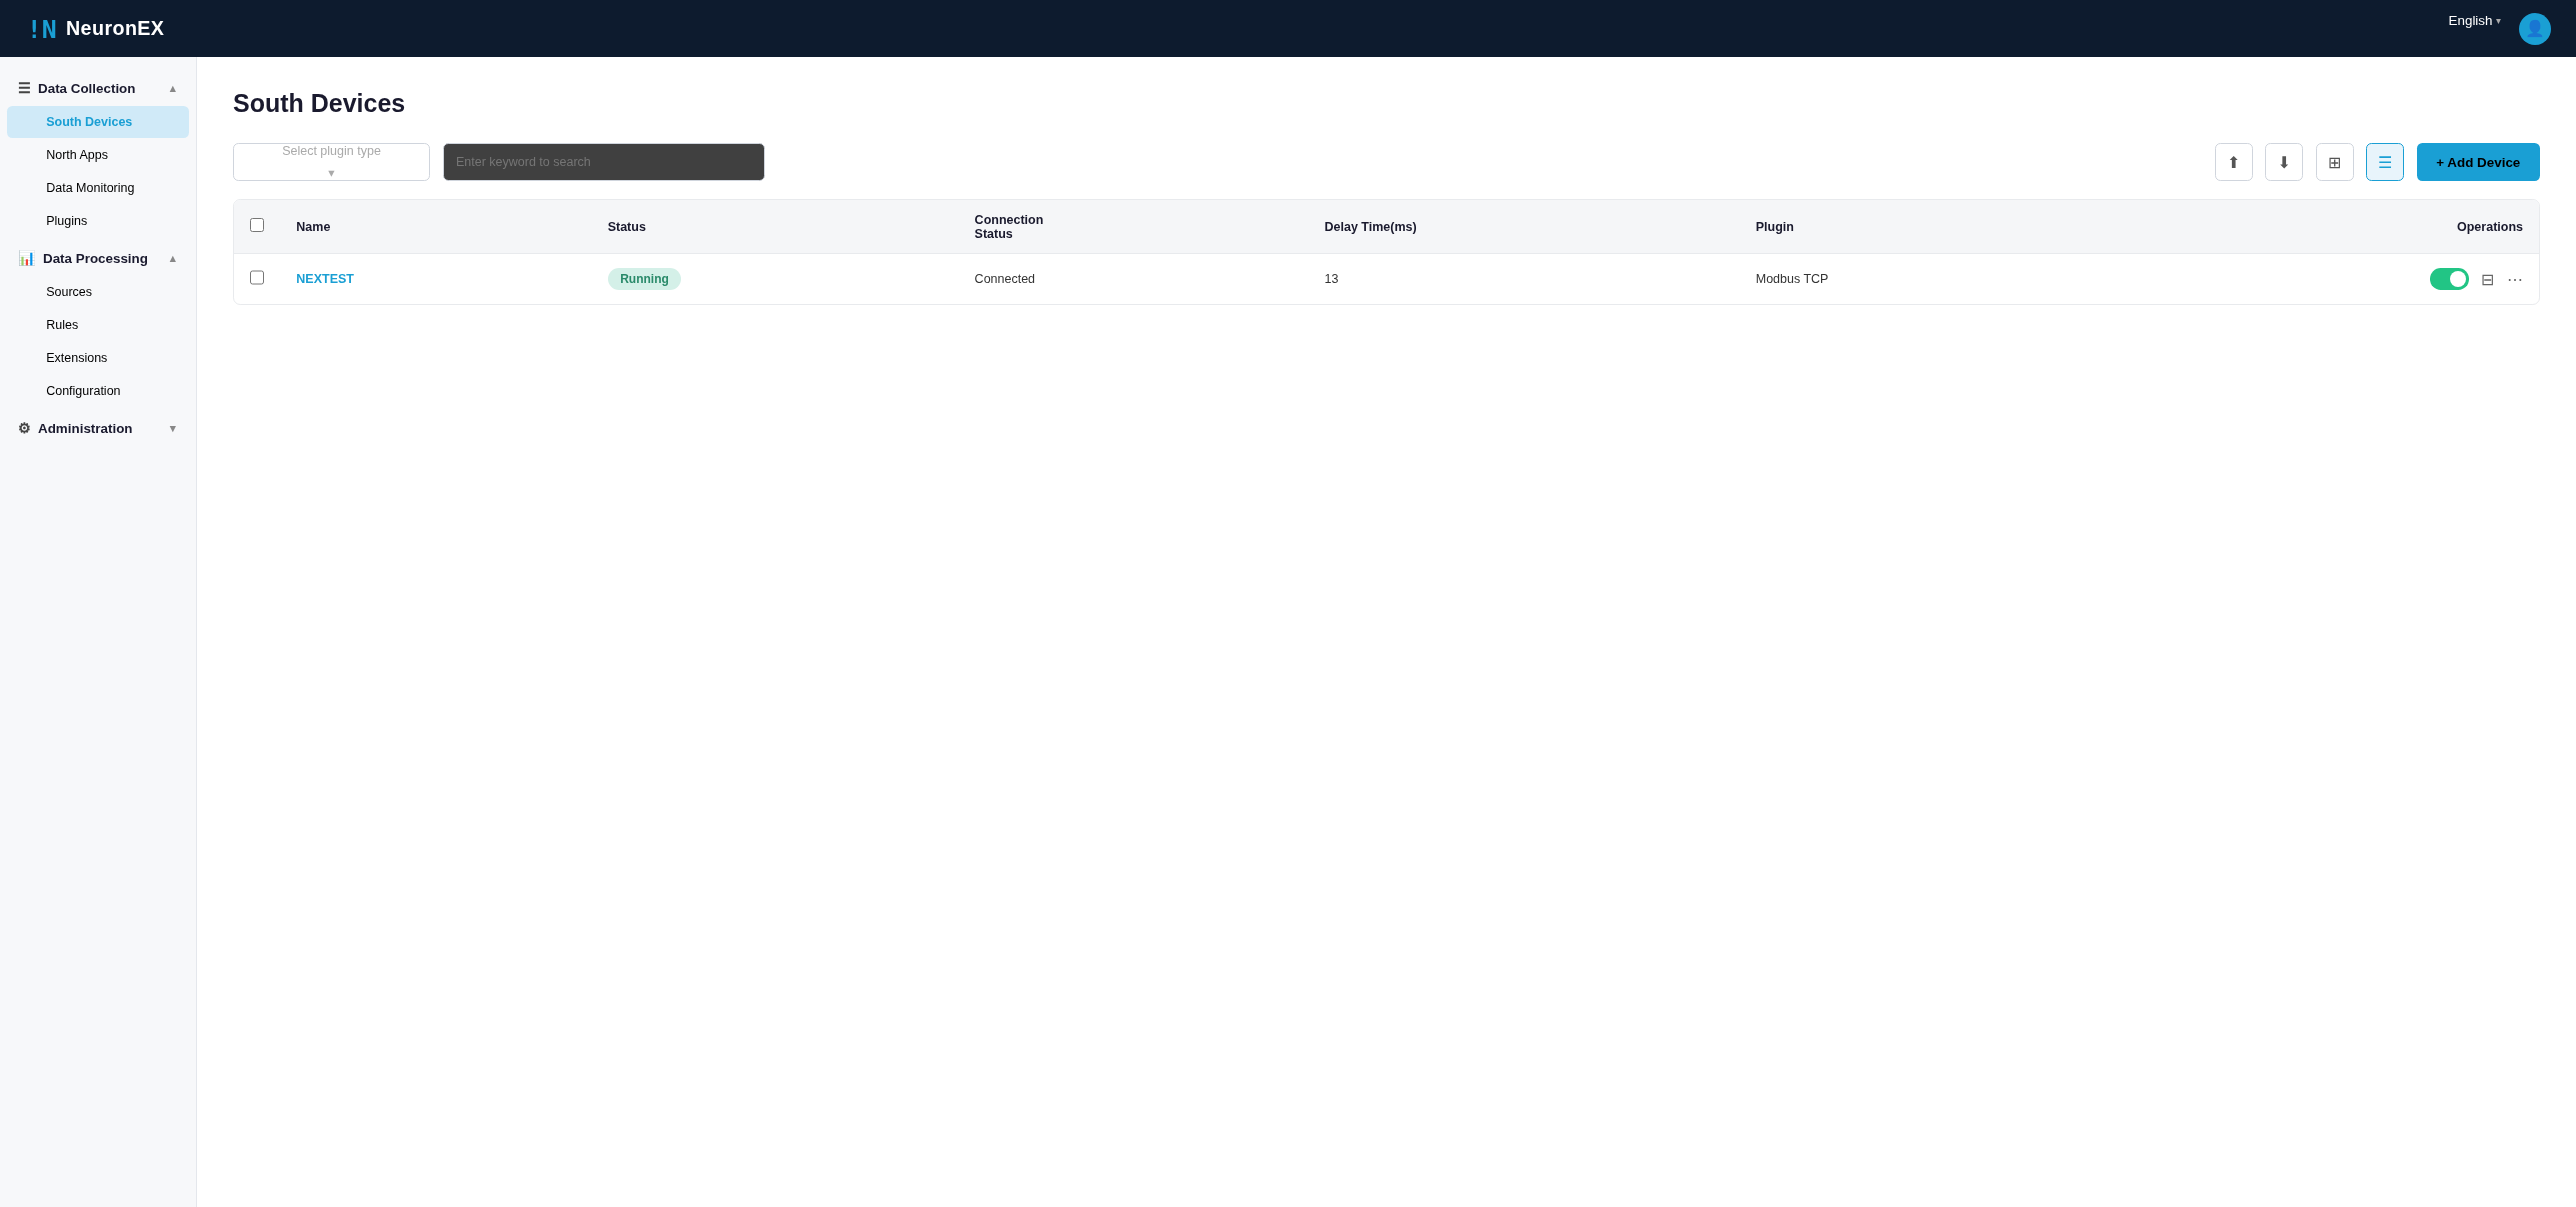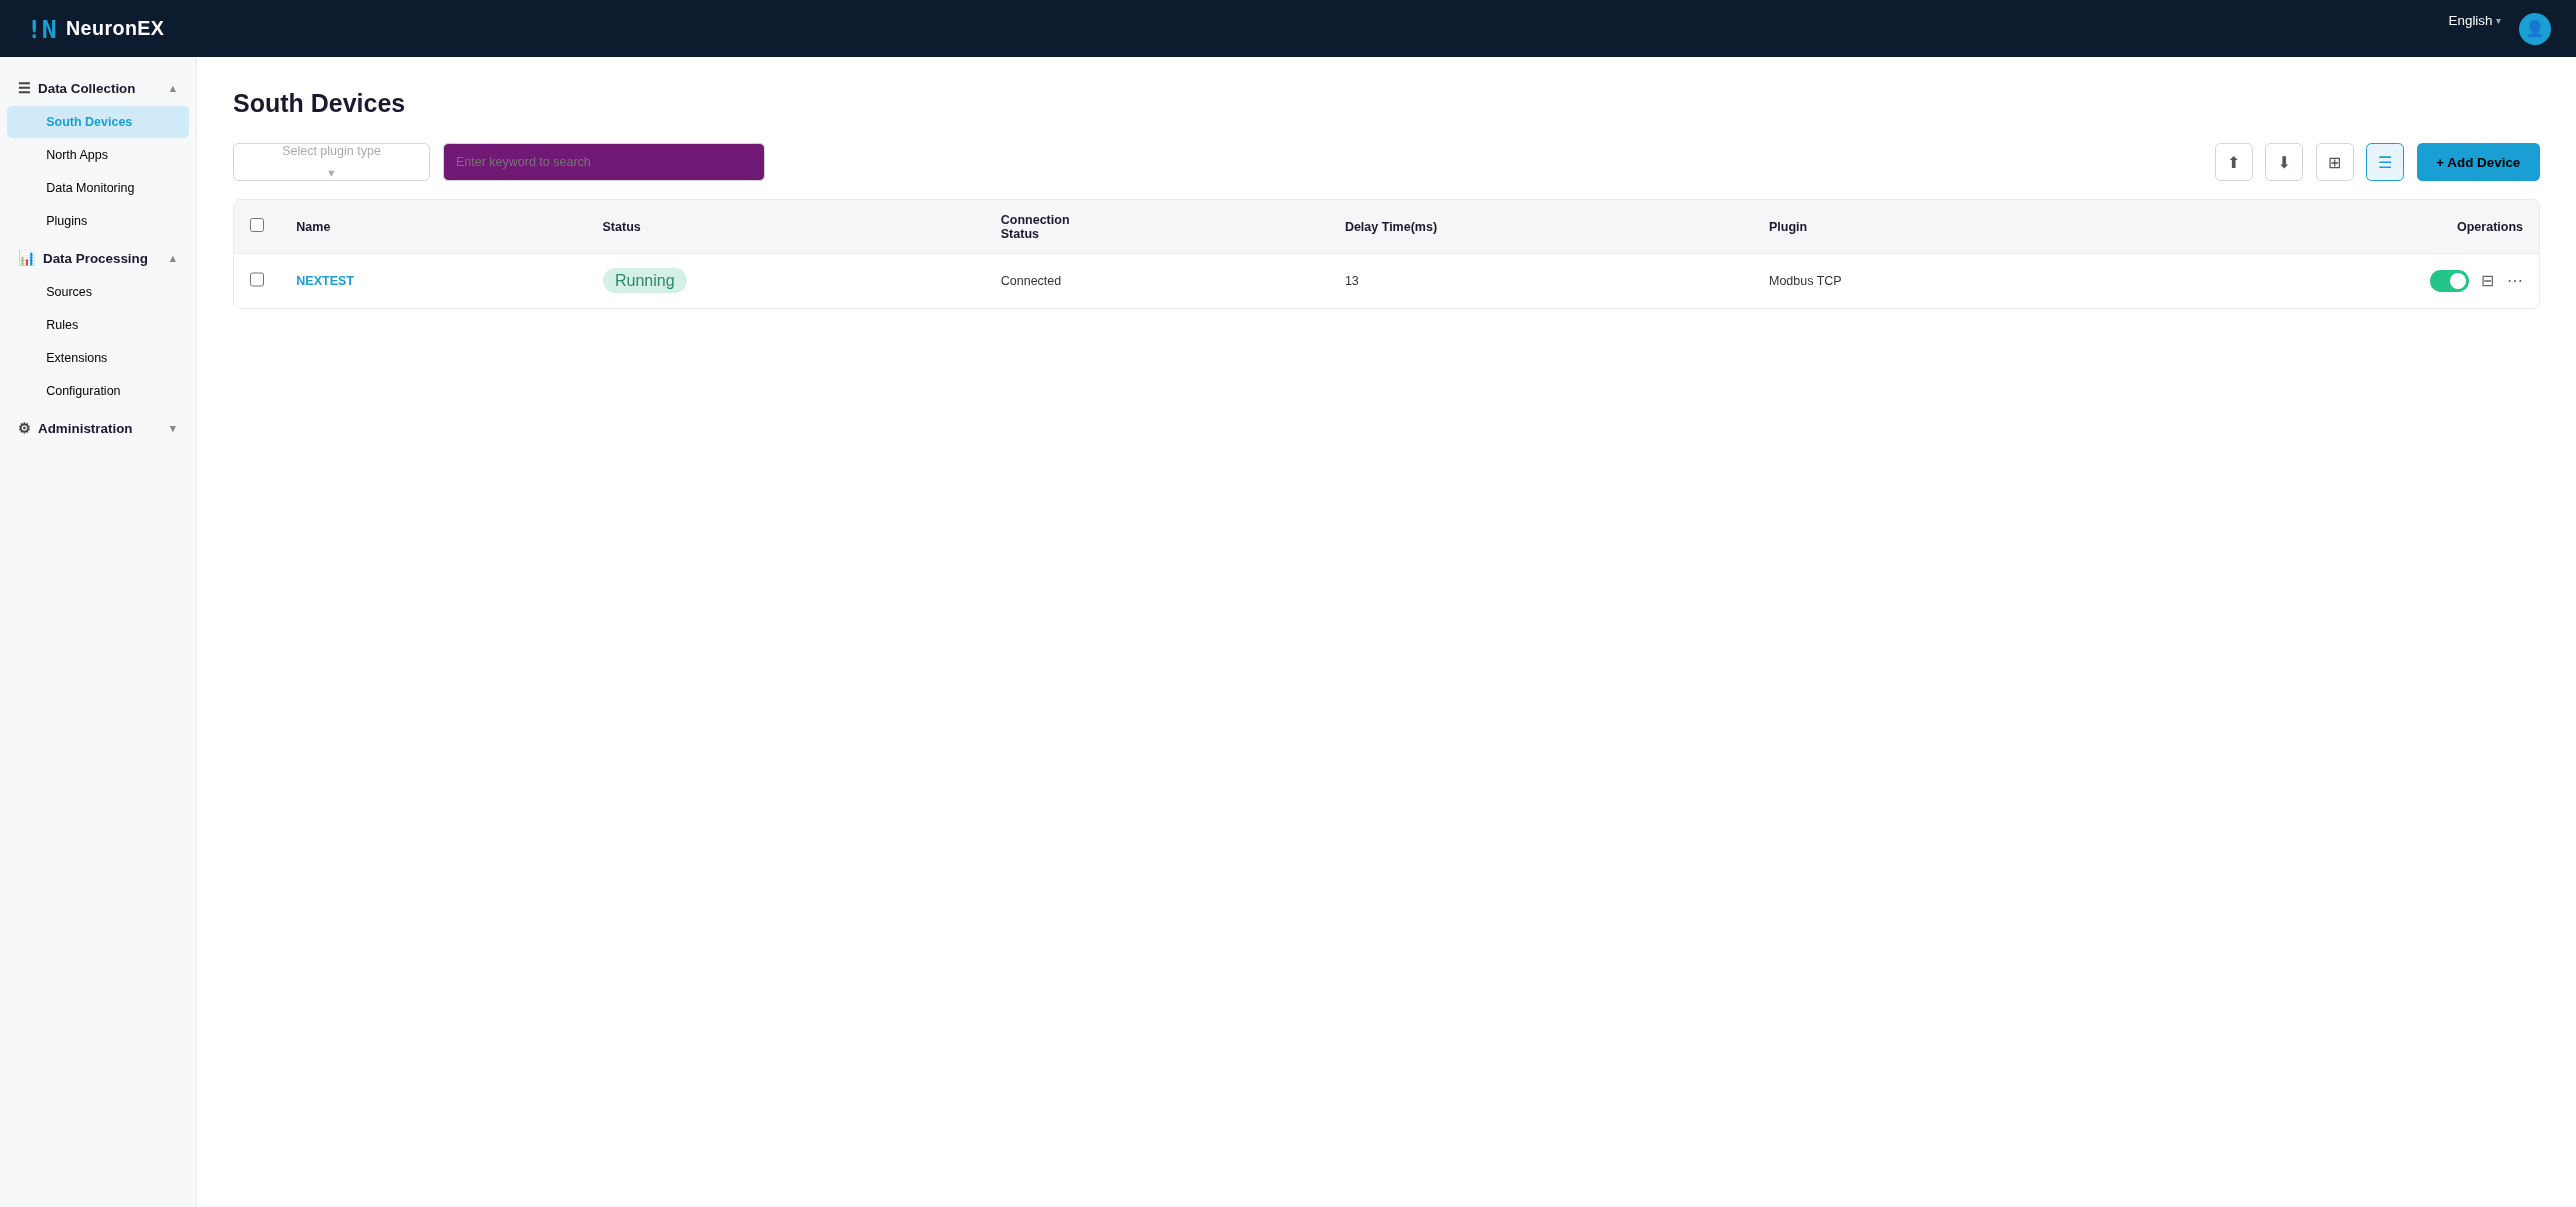--- a/index.html
+++ b/index.html
@@ -157,21 +157,21 @@
       justify-content: space-between;
       cursor: pointer;
       flex-direction: column;
     }
     .search-input-wrapper {
       flex: 1;
       max-width: 322px;
       height: 38px;
       border: 0.9px solid #d0d5dd;
       border-radius: 5.4px;
-      background: #701a75;
+      background: #404040;
       display: flex;
       align-items: center;
       padding: 0 12.5px;
     }
     .search-input {
       border: none;
       outline: none;
       font-size: 12.5px;
       color: #aaa;
       width: 100%;
@@ -247,22 +247,22 @@
     .device-name-link {
       color: #1a9fd4;
       font-weight: 600;
       cursor: pointer;
       text-decoration: none;
     }
     .status-badge {
       display: inline-block;
       padding: 3.6px 12.5px;
       border-radius: 14.3px;
-      font-size: 16px;
-      font-weight: 400;
+      font-size: 12px;
+      font-weight: 700;
     }
     .status-running {
       background: #d4f0e8;
       color: #2a8a6a;
     }
     .toggle-switch {
       width: 39px;
       height: 21.5px;
       background: #22c585;
       border-radius: 10.7px;

